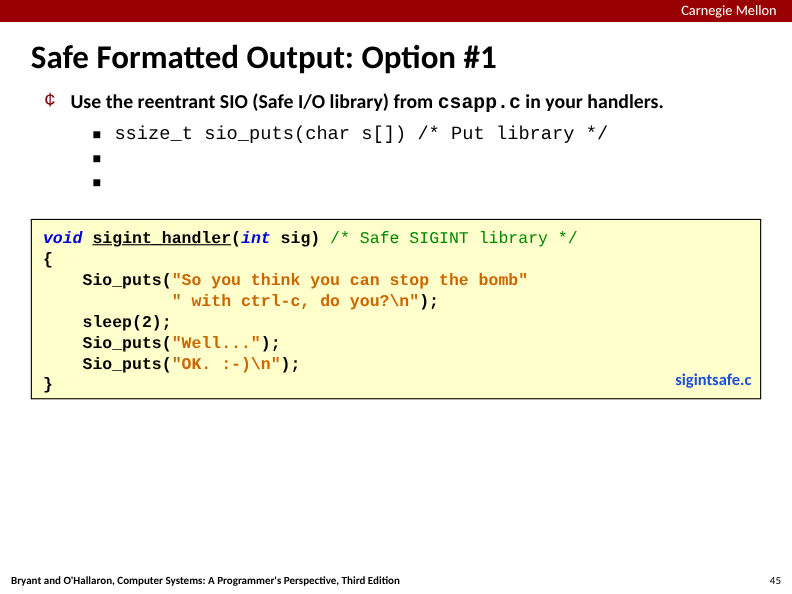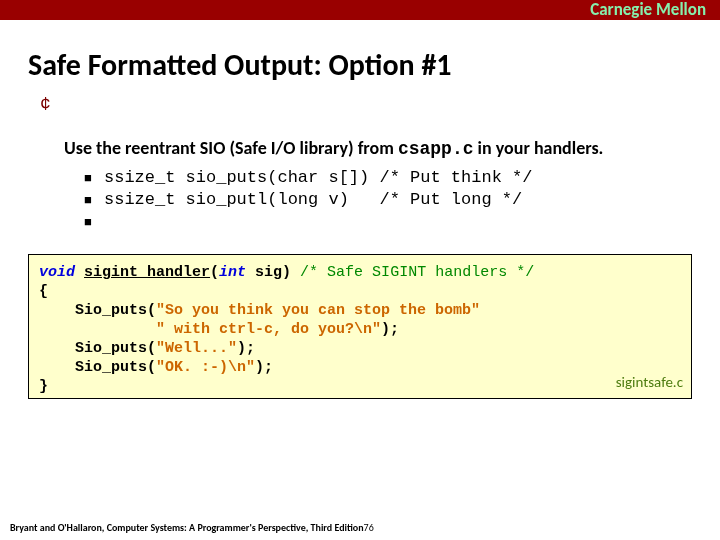--- a/index.html
+++ b/index.html
@@ -12,30 +12,30 @@
     overflow: hidden;
   }
   .header-bar {
     width: 100%;
     height: 20px;
     background: #990000;
     text-align: right;
     padding-right: 14px;
   }
   .header-bar span {
-    color: #86efac;
-    font-weight: bold;
-    font-size: 17px;
+    color: #ffffff;
+    font-weight: normal;
+    font-size: 13px;
     line-height: 20px;
   }
   .title {
     font-size: 30px;
     font-weight: bold;
     color: #000;
-    margin: 26px 0 10px 28px;
+    margin: 14px 0 10px 28px;
   }
   .content {
     padding: 0 30px 0 40px;
   }
   .bullet-row {
     display: flex;
     align-items: flex-start;
     margin-bottom: 6px;
   }
   .bullet-main {
@@ -45,21 +45,20 @@
     font-size: 18px;
     line-height: 22px;
     margin-right: 10px;
     font-family: "Courier New", monospace;
   }
   .bullet-text {
     font-size: 18px;
     font-weight: bold;
     line-height: 22px;
     color: #000;
-    margin-top: 44px;
   }
   .mono-inline {
     font-family: "Courier New", monospace;
     font-weight: bold;
   }
   .sub-list {
     margin: 8px 0 0 44px;
   }
   .sub-row {
     display: flex;
@@ -96,30 +95,30 @@
   .code-fn { color: #000; text-decoration: underline; }
   .code-cmt { color: #008800; font-weight: normal; }
   .code-str { color: #cc6600; }
   .code-line { white-space: pre; }
   .code-label {
     position: absolute;
     right: 8px;
     bottom: 6px;
     font-family: Calibri, Arial, sans-serif;
     font-size: 15px;
-    font-weight: normal;
-    color: #4d7c0f;
+    font-weight: bold;
+    color: #1d4ed8;
   }
   .footer {
     position: absolute;
     bottom: 6px;
     left: 10px;
     right: 10px;
     display: flex;
-    justify-content: flex-start;
+    justify-content: space-between;
     font-size: 10px;
     color: #000;
     font-weight: bold;
   }
   .footer .pagenum { font-weight: normal; }
 </style>
 </head>
 <body>
 
 <div class="header-bar">
@@ -132,39 +131,39 @@
   <div class="bullet-row">
     <div class="bullet-main">¢</div>
     <div class="bullet-text">
       <span>Use the reentrant SIO (Safe I/O library) from </span><span class="mono-inline">csapp.c</span><span> in your handlers.</span>
     </div>
   </div>
 
   <div class="sub-list">
     <div class="sub-row">
       <div class="sub-bullet">■</div>
-      <div class="sub-text">ssize_t sio_puts(char s[]) /* Put think */</div>
+      <div class="sub-text">ssize_t sio_puts(char s[]) /* Put library */</div>
     </div>
     <div class="sub-row">
       <div class="sub-bullet">■</div>
-      <div class="sub-text">ssize_t sio_putl(long v)   /* Put long */</div>
     </div>
     <div class="sub-row">
       <div class="sub-bullet">■</div>
     </div>
   </div>
 </div>
 
 <div class="code-box">
-  <div class="code-line"><span class="code-kw">void</span> <span class="code-fn">sigint_handler</span>(<span class="code-kw">int</span><span> sig)</span><span class="code-cmt"> /* Safe SIGINT handlers */</span></div>
+  <div class="code-line"><span class="code-kw">void</span> <span class="code-fn">sigint_handler</span>(<span class="code-kw">int</span><span> sig)</span><span class="code-cmt"> /* Safe SIGINT library */</span></div>
   <div class="code-line">{</div>
   <div class="code-line"><span>    Sio_puts(</span><span class="code-str">"So you think you can stop the bomb"</span></div>
   <div class="code-line"><span>             </span><span class="code-str">" with ctrl-c, do you?\n"</span><span>);</span></div>
+  <div class="code-line">    sleep(2);</div>
   <div class="code-line"><span>    Sio_puts(</span><span class="code-str">"Well..."</span><span>);</span></div>
   <div class="code-line"><span>    Sio_puts(</span><span class="code-str">"OK. :-)\n"</span><span>);</span></div>
   <div class="code-line">}</div>
   <div class="code-label">sigintsafe.c</div>
 </div>
 
 <div class="footer">
   <span>Bryant and O'Hallaron, Computer Systems: A Programmer's Perspective, Third Edition</span>
-  <span class="pagenum">76</span>
+  <span class="pagenum">45</span>
 </div>
 
 </body></html>

